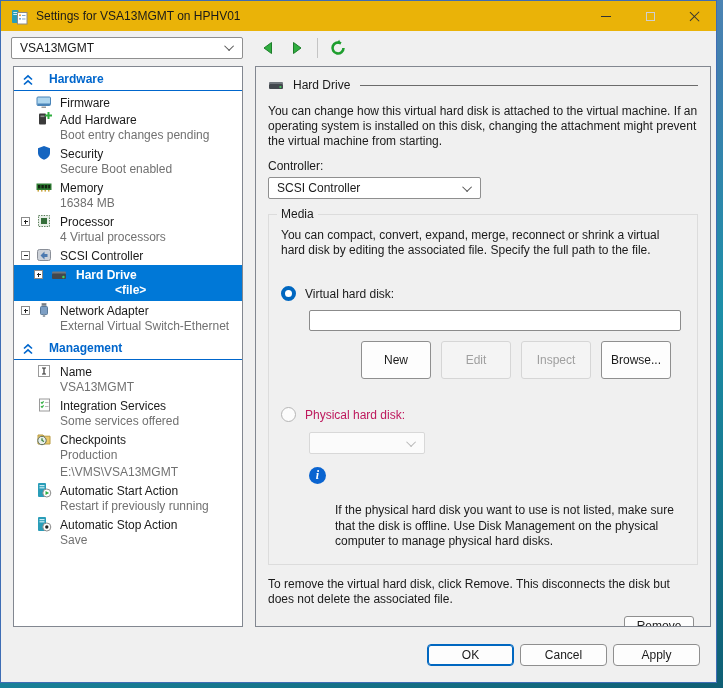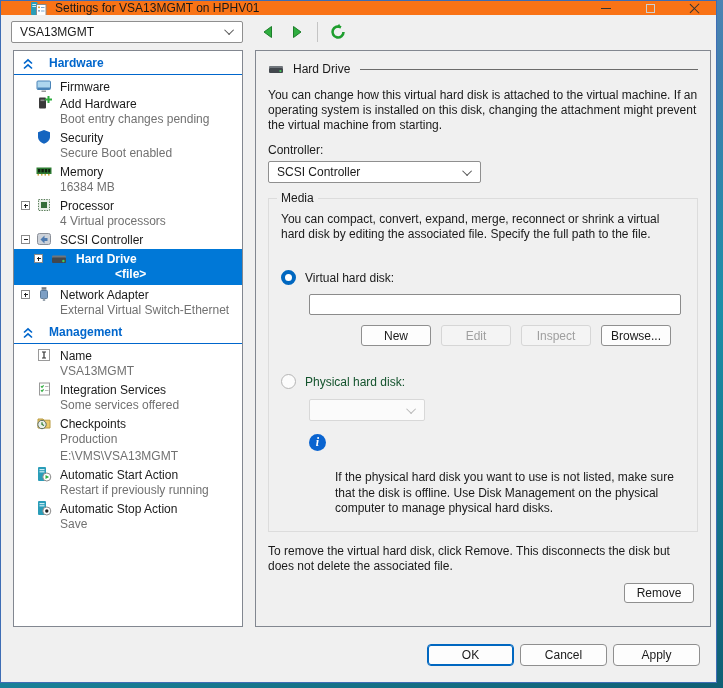--- a/index.html
+++ b/index.html
@@ -9,21 +9,21 @@
     font-size:12px; color:#1a1a1a;
     background:linear-gradient(160deg,#7d95c6 0%,#3f7fae 35%,#1d8fa8 60%,#0f5f74 100%);
     overflow:hidden;
   }
   .window {
     position:absolute; left:0; top:0; width:717px; height:683px;
     border:1px solid #3e6db5; background:#f0f0f0;
     display:flex; flex-direction:column;
   }
   
-  .titlebar { height:14px; background:#f97316; display:flex; align-items:center; flex:0 0 auto;padding-left:19px; }
+  .titlebar { height:30px; background:#eab308; display:flex; align-items:center; flex:0 0 auto; }
   .titlebar .app-icon { margin:0 8px 0 10px; width:17px; height:17px; }
   .titlebar .title { font-size:12px; color:#1a1a1a; }
   .tb-spacer { flex:1; }
   .caption-btn { width:44px; height:30px; display:flex; align-items:center; justify-content:center; position:relative; }
   .min-glyph { width:10px; height:1px; background:#333; }
   .max-glyph { width:9px; height:9px; border:1px solid #cfcfcf; }
   .close-glyph { position:relative; width:11px; height:11px; }
   .close-glyph::before,.close-glyph::after {
     content:""; position:absolute; left:5px; top:-1px; width:1.4px; height:13px; background:#333;
   }
@@ -76,25 +76,25 @@
     display:flex; align-items:center; justify-content:space-between; padding:0 8px;
   }
   .select.disabled { background:#fbfbfb; border-color:#d8d8d8; }
   .select.disabled .chev-down { border-color:#b8b8b8; }
   .groupbox { margin-top:15px; border:1px solid #dcdcdc; padding:13px 12px 14px 12px; position:relative; }
   .legend { position:absolute; top:-8px; left:8px; background:#f0f0f0; padding:0 4px; }
   .media-text { line-height:15px; }
   .radio-row { display:flex; align-items:flex-end; margin-top:28px; gap:9px; }
   .radio-on { width:15px; height:15px; border-radius:50%; border:4.5px solid #0067c0; background:#fff; flex:0 0 auto; }
   .radio-off { width:15px; height:15px; border-radius:50%; border:1px solid #b5b5b5; background:#fcfcfc; flex:0 0 auto; }
-  .dis-lbl { color:#14532d; }
+  .dis-lbl { color:#be185d; }
   .vhd-input { display:block; margin:9px 0 0 28px; width:calc(100% - 32px); height:21px;
     border:1px solid #8b8b8b; border-radius:2px; background:#fff; padding:0 6px;
     font-family:"Liberation Sans", sans-serif; font-size:12px; }
-  .btn { min-width:70px; height:21px; border:1px solid #8f8f8f; border-radius:3px; background:#fdfdfd;
+  .btn { min-width:70px; height:38px; border:1px solid #8f8f8f; border-radius:3px; background:#fdfdfd;
     display:inline-flex; align-items:center; justify-content:center; padding:0 8px; }
   .btn.disabled { color:#9f9f9f; border-color:#d6d6d6; background:#f4f4f4; }
   .media-btn-row { display:flex; gap:10px; margin:10px 14px 0 28px; justify-content:flex-end; }
   .phys-select { margin:10px 0 0 28px; width:116px; }
   .info-row { display:flex; margin:13px 0 0 28px; gap:9px; }
   .info-icon { width:17px; height:17px; border-radius:50%; background:#0a64d0; color:#fff;
     font-family:"Liberation Serif", serif; font-style:italic; font-weight:bold; font-size:12px;
     display:flex; align-items:center; justify-content:center; flex:0 0 auto; }
   .info-text { line-height:15.5px; max-width:356px;margin-top:36px; }
   .remove-text { margin-top:12px; line-height:15px; }

